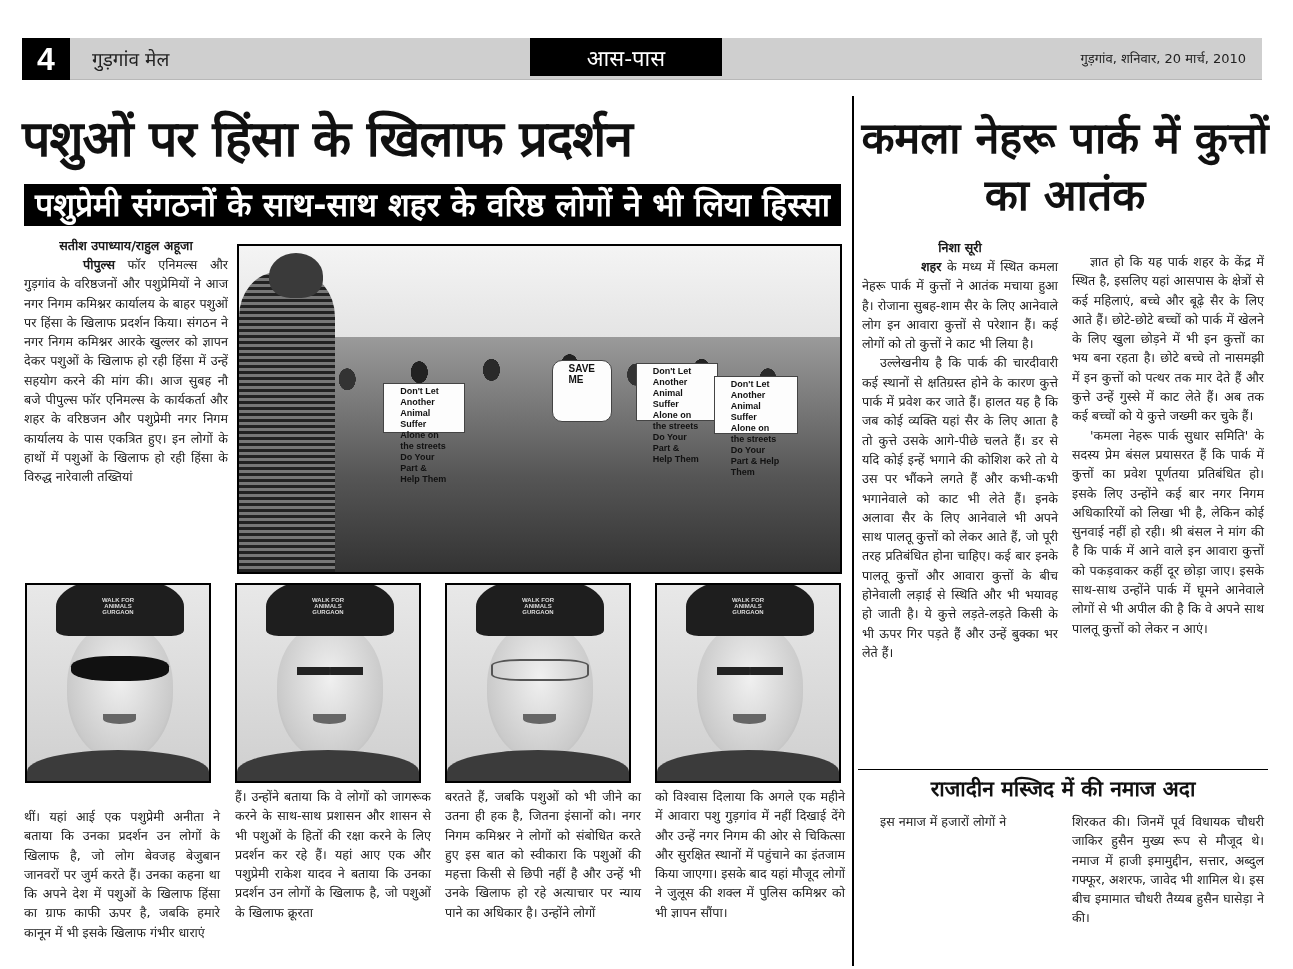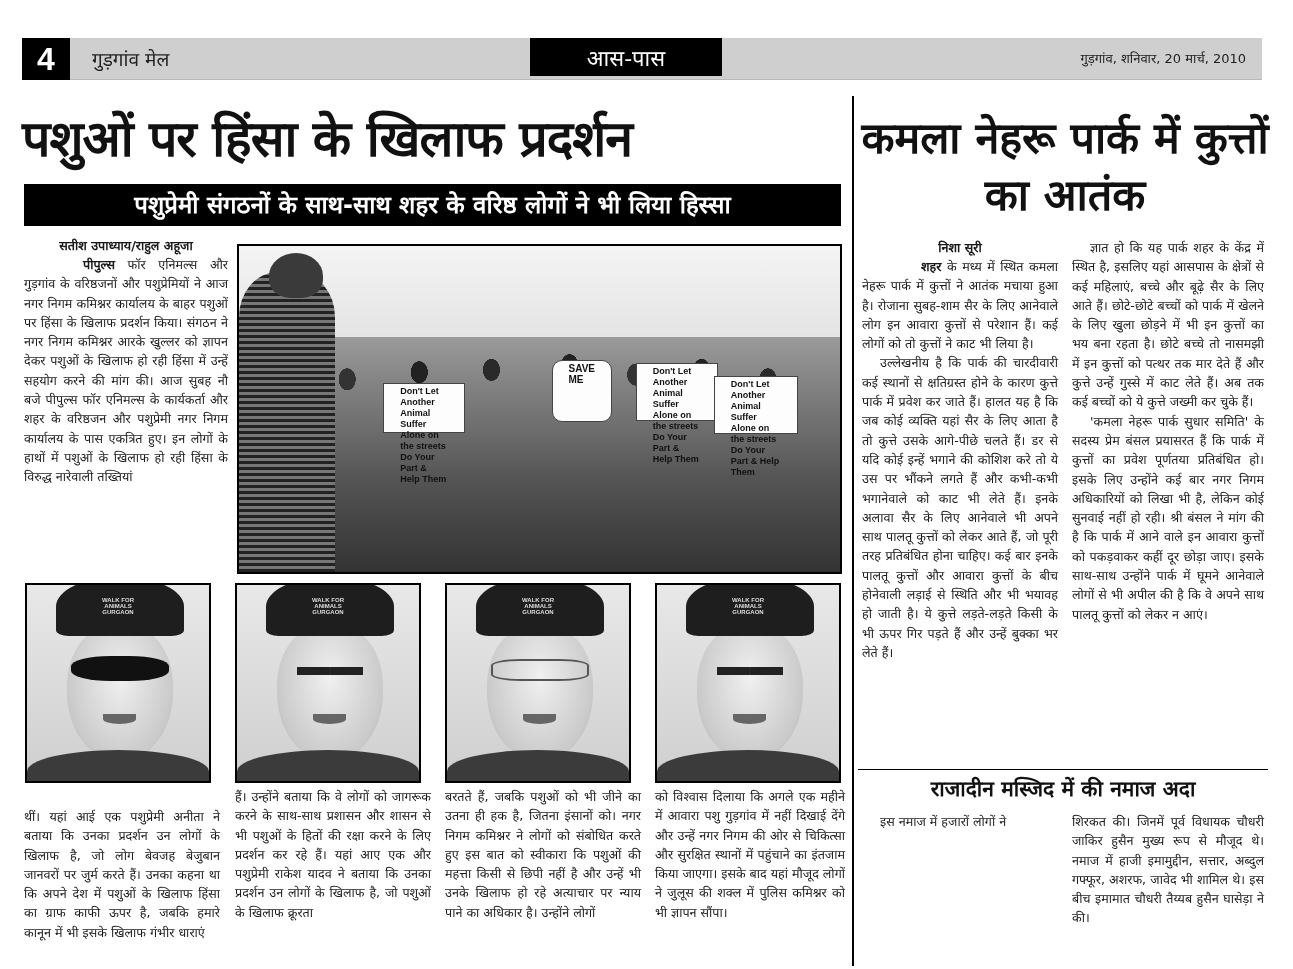--- a/index.html
+++ b/index.html
@@ -11,21 +11,21 @@
     .page-num { position: absolute; left: 0; top: 0; width: 48px; height: 42px; background: #000; color: #fff; font-family: "Liberation Sans", sans-serif; font-weight: bold; font-size: 32px; text-align: center; line-height: 42px; }
     .paper-name { position: absolute; left: 70px; top: 0; height: 42px; line-height: 42px; font-size: 19px; color: #222; }
     .section-box { position: absolute; left: 508px; top: 0; width: 192px; height: 38px; background: #000; color: #fff; font-size: 22px; text-align: center; line-height: 42px; }
     .dateline { position: absolute; right: 16px; top: 0; height: 42px; line-height: 42px; font-size: 13px; color: #222; }
 
     
     .col-divider { position: absolute; left: 852px; top: 96px; width: 2px; height: 870px; background: #000; }
 
     
     .main-headline { position: absolute; left: 22px; top: 108px; width: 820px; text-align: left; font-size: 50px; font-weight: bold; line-height: 62px; letter-spacing: -1px; color: #111; }
-    .subhead-bar { position: absolute; left: 24px; top: 184px; width: 817px; height: 42px; background: #000; color: #fff; font-size: 24px; font-weight: bold; text-align: center; line-height: 42px; }
+    .subhead-bar { position: absolute; left: 24px; top: 184px; width: 817px; height: 42px; background: #000; color: #fff; font-size: 32px; font-weight: bold; text-align: center; line-height: 42px; }
 
     
     .col-text { position: absolute; font-size: 12.6px; line-height: 19.3px; text-align: justify; color: #1a1a1a; font-family: "DejaVu Sans", sans-serif; }
     .byline { text-align: center; font-weight: bold; font-size: 12.6px; line-height: 19px; }
     .lead { font-weight: bold; margin-left: 41px; }
     .indent { text-indent: 18px; display: block; }
 
     
     .main-photo { position: absolute; left: 237px; top: 244px; width: 605px; height: 330px; border: 2px solid #000; overflow: hidden; background: linear-gradient(180deg, #f4f4f4 0%, #e3e3e3 30%, #a9a9a9 55%, #7a7a7a 100%); }
     .crowd { position: absolute; left: 0; right: 0; bottom: 0; height: 72%; background:
@@ -131,21 +131,21 @@
 <div class="col-text" style="left:655px; top:787px; width:190px;">को विश्वास दिलाया कि अगले एक महीने में आवारा पशु गुड़गांव में नहीं दिखाई देंगे और उन्हें नगर निगम की ओर से चिकित्सा और सुरक्षित स्थानों में पहुंचाने का इंतजाम किया जाएगा। इसके बाद यहां मौजूद लोगों ने जुलूस की शक्ल में पुलिस कमिश्नर को भी ज्ञापन सौंपा।</div>
 
 <h2 class="side-headline">कमला नेहरू पार्क में कुत्तों का आतंक</h2>
 
 <div class="col-text" style="left:862px; top:238px; width:196px;">
   <div class="byline">निशा सूरी</div>
   <span class="indent"><span class="lead">शहर</span><span> के मध्य में स्थित कमला नेहरू पार्क में कुत्तों ने आतंक मचाया हुआ है। रोजाना सुबह-शाम सैर के लिए आनेवाले लोग इन आवारा कुत्तों से परेशान हैं। कई लोगों को तो कुत्तों ने काट भी लिया है।</span></span>
   <span class="indent">उल्लेखनीय है कि पार्क की चारदीवारी कई स्थानों से क्षतिग्रस्त होने के कारण कुत्ते पार्क में प्रवेश कर जाते हैं। हालत यह है कि जब कोई व्यक्ति यहां सैर के लिए आता है तो कुत्ते उसके आगे-पीछे चलते हैं। डर से यदि कोई इन्हें भगाने की कोशिश करे तो ये उस पर भौंकने लगते हैं और कभी-कभी भगानेवाले को काट भी लेते हैं। इनके अलावा सैर के लिए आनेवाले भी अपने साथ पालतू कुत्तों को लेकर आते हैं, जो पूरी तरह प्रतिबंधित होना चाहिए। कई बार इनके पालतू कुत्तों और आवारा कुत्तों के बीच होनेवाली लड़ाई से स्थिति और भी भयावह हो जाती है। ये कुत्ते लड़ते-लड़ते किसी के भी ऊपर गिर पड़ते हैं और उन्हें बुक्का भर लेते हैं।</span>
 </div>
 
-<div class="col-text" style="left:1072px; top:238px; width:192px;">
+<div class="col-text" style="left:1072px; top:252px; width:192px;">
   <span class="indent">ज्ञात हो कि यह पार्क शहर के केंद्र में स्थित है, इसलिए यहां आसपास के क्षेत्रों से कई महिलाएं, बच्चे और बूढ़े सैर के लिए आते हैं। छोटे-छोटे बच्चों को पार्क में खेलने के लिए खुला छोड़ने में भी इन कुत्तों का भय बना रहता है। छोटे बच्चे तो नासमझी में इन कुत्तों को पत्थर तक मार देते हैं और कुत्ते उन्हें गुस्से में काट लेते हैं। अब तक कई बच्चों को ये कुत्ते जख्मी कर चुके हैं।</span>
   <span class="indent">'कमला नेहरू पार्क सुधार समिति' के सदस्य प्रेम बंसल प्रयासरत हैं कि पार्क में कुत्तों का प्रवेश पूर्णतया प्रतिबंधित हो। इसके लिए उन्होंने कई बार नगर निगम अधिकारियों को लिखा भी है, लेकिन कोई सुनवाई नहीं हो रही। श्री बंसल ने मांग की है कि पार्क में आने वाले इन आवारा कुत्तों को पकड़वाकर कहीं दूर छोड़ा जाए। इसके साथ-साथ उन्होंने पार्क में घूमने आनेवाले लोगों से भी अपील की है कि वे अपने साथ पालतू कुत्तों को लेकर न आएं।</span>
 </div>
 
 <div class="side-rule"></div>
 
 <h3 class="brief-headline">राजादीन मस्जिद में की नमाज अदा</h3>
 
 <div class="col-text" style="left:862px; top:812px; width:196px;">
   <span class="indent">इस नमाज में हजारों लोगों ने</span>

